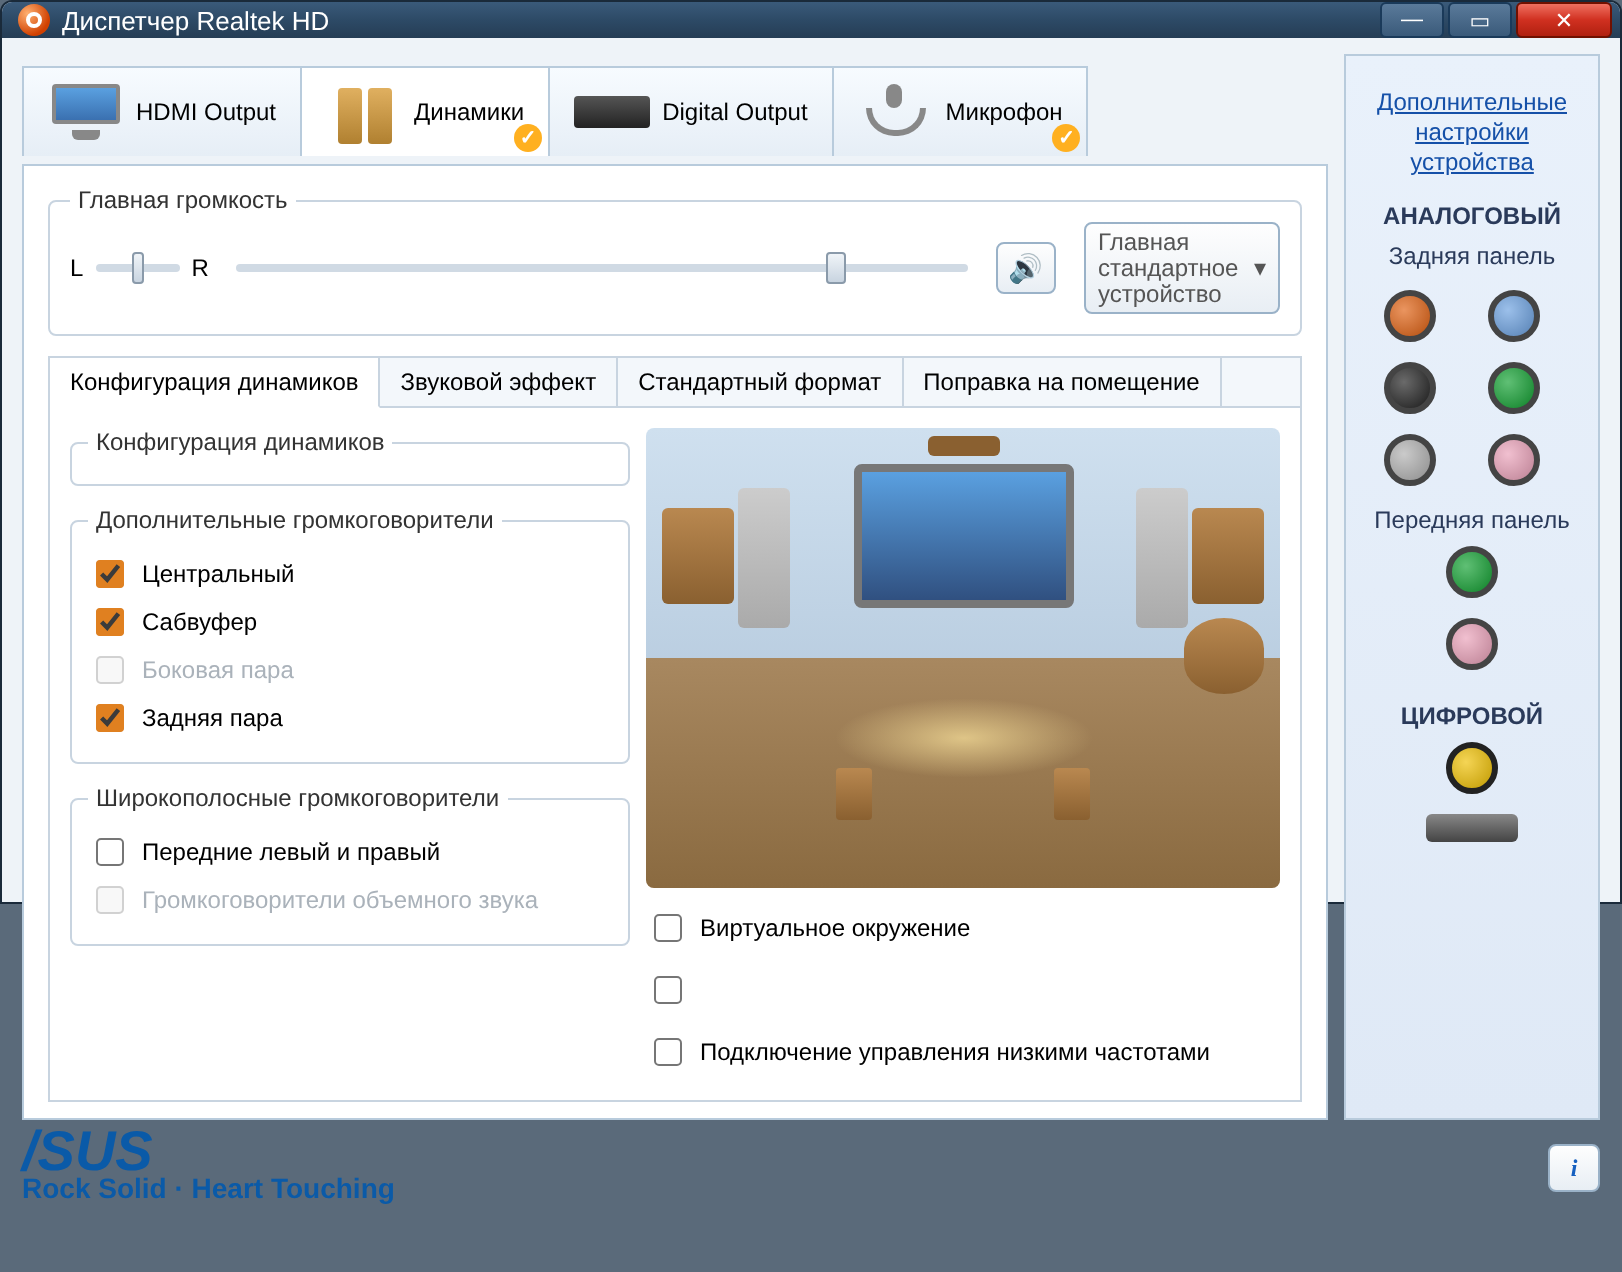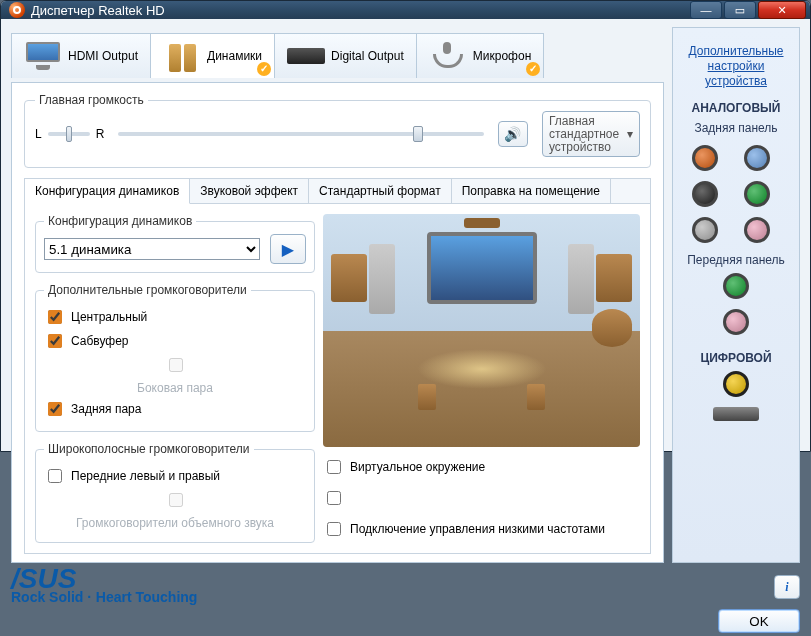--- a/index.html
+++ b/index.html
@@ -131,21 +131,21 @@
   .it-body{flex:1;display:flex;gap:8px;padding:10px;background:#fff;}
   .it-left{width:280px;display:flex;flex-direction:column;gap:10px;}
   .it-right{flex:1;display:flex;flex-direction:column;justify-content:flex-end;}
   fieldset.fs{border:1px solid #c8d4e0;border-radius:4px;padding:6px 8px 8px 8px;margin:0;}
   .cfg-row{display:flex;align-items:center;gap:10px;}
   select.cfg{flex:1;height:22px;border:1px solid #8a9aaa;background:#fff;}
   .play-btn{width:36px;height:30px;border:1px solid #9ab2c8;border-radius:4px;background:linear-gradient(#fefefe,#e8eef4);display:flex;align-items:center;justify-content:center;color:#1560c0;font-size:16px;}
   .chk-list label{display:flex;align-items:center;gap:6px;margin:4px 0;}
   input[type=checkbox]{width:14px;height:14px;}
   input[type=checkbox]:checked{accent-color:#e08020;}
-  label.disabled{color:#aab2ba;flex-direction:column;}
+  label.disabled{color:#aab2ba;}
 
   .room-scene{flex:1;border:0;position:relative;background:
     linear-gradient(180deg,#cfe0ef 0%, #b9cde0 55%, #f5efe6 55%, #e6dac8 100%);
     overflow:hidden;border-radius:4px;min-height:230px;}
   .floor-poly{position:absolute;left:0;right:0;bottom:0;top:50%;
     background:linear-gradient(180deg,#a88860,#8a6a40);}
   .tv{position:absolute;left:50%;top:18px;transform:translateX(-50%);width:110px;height:72px;background:linear-gradient(#5aa0e0,#305080);border:4px solid #777;border-radius:4px;}
   .spk-tall{position:absolute;width:26px;height:70px;background:linear-gradient(#ccc,#aaa);border-radius:3px;}
   .spk-tall.l{left:46px;top:30px;} .spk-tall.r{right:46px;top:30px;}
   .spk-box{position:absolute;width:36px;height:48px;background:linear-gradient(#b98850,#8a6030);border-radius:3px;}
@@ -261,28 +261,20 @@
               <div class="it">Звуковой эффект</div>
               <div class="it">Стандартный формат</div>
               <div class="it">Поправка на помещение</div>
             </div>
 
             <div class="it-body">
               <div class="it-left">
 
                 <fieldset class="fs">
                   <legend>Конфигурация динамиков</legend>
-                  <div class="cfg-row">
-                    <select class="cfg">
-                      <option>5.1 динамика</option>
-                    </select>
-                    <div class="play-btn">
-                      <span>▶</span>
-                    </div>
-                  </div>
                 </fieldset>
 
                 <fieldset class="fs">
                   <legend>Дополнительные громкоговорители</legend>
                   <div class="chk-list">
                     <label>
                         <input type="checkbox" checked="" style="">
                         <span>Центральный</span>
                       </label>
                     <label>
@@ -377,17 +369,14 @@
     <div class="footer">
       <div>
         <div class="logo">/SUS</div>
         <div class="logo-sub">Rock Solid · Heart Touching</div>
       </div>
       <div style="flex:1"></div>
       <div class="info-btn">
         <span>i</span>
       </div>
     </div>
-    <div class="ok-bar">
-      <button class="ok-btn">OK</button>
-    </div>
   </div>
 </div>
 
 </body></html>

